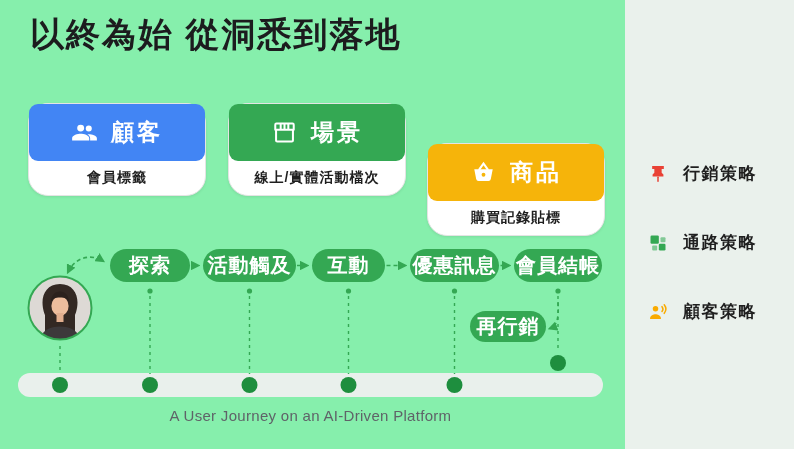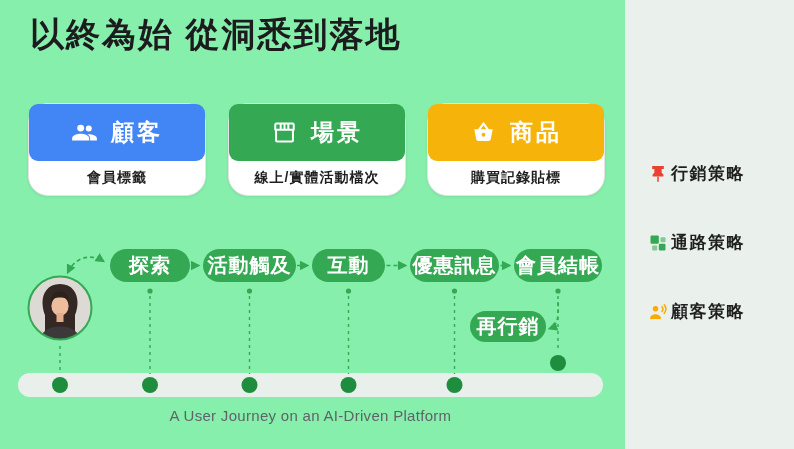--- a/index.html
+++ b/index.html
@@ -10,21 +10,21 @@
   *{margin:0;padding:0;box-sizing:border-box;}
   body{font-family:"Liberation Sans","DejaVu Sans",sans-serif;background:#fff;}
   .slide{position:relative;width:794px;height:449px;background:#86efac;overflow:hidden;}
 
   .title{position:absolute;left:30px;top:12px;font-size:34px;font-weight:800;
          color:var(--title-color);letter-spacing:2px;}
 
   
   .card{position:absolute;top:103px;width:178px;height:93px;background:#fff;
         border:1px solid #E4E4E4;border-radius:20px;box-shadow:0 1px 3px rgba(0,0,0,.08);}
-  .card-1{left:28px;} .card-2{left:228px;} .card-3{left:427px;}
+  .card-1{left:28px;} .card-2{left:228px;} .card-3{left:427px;margin-top:40px;}
   .card-header{height:57px;border-radius:9px;display:flex;align-items:center;
         justify-content:center;gap:13px;color:#fff;font-size:23px;font-weight:800;letter-spacing:3px;}
   .card-1 .card-header{background:var(--blue);}
   .card-2 .card-header{background:var(--green);}
   .card-3 .card-header{background:var(--yellow);}
   .card-body{height:34px;display:flex;align-items:center;justify-content:center;
         font-size:14px;font-weight:700;color:#1f1f1f;letter-spacing:1px;}
   .card-header svg{width:27px;height:27px;}
 
   
@@ -38,21 +38,21 @@
   .pill-loop{top:311px;left:470px;width:76px;height:31px;border-radius:16px;}
 
   .avatar{position:absolute;left:27px;top:275px;width:66px;height:66px;}
 
   .caption{position:absolute;left:18px;top:407px;width:585px;text-align:center;
         font-size:15px;color:var(--gray-text);letter-spacing:.3px;}
 
   
   .sidebar{position:absolute;left:625px;top:0;width:169px;height:449px;background:var(--sidebar-bg);}
   .sidebar-items{position:absolute;left:23px;top:162px;display:flex;flex-direction:column;gap:46px;}
-  .sidebar-item{display:flex;align-items:center;gap:3px;text-align:right;}
+  .sidebar-item{display:flex;align-items:center;gap:15px;text-align:right;}
   .sidebar-item svg{width:20px;height:20px;flex:0 0 auto;}
   .sidebar-item .label{font-size:17px;font-weight:700;color:#1F1F1F;letter-spacing:1.5px;}
 </style>
 </head>
 <body>
 
 <div class="slide">
 
   <h1 class="title">以終為始 從洞悉到落地</h1>
 

